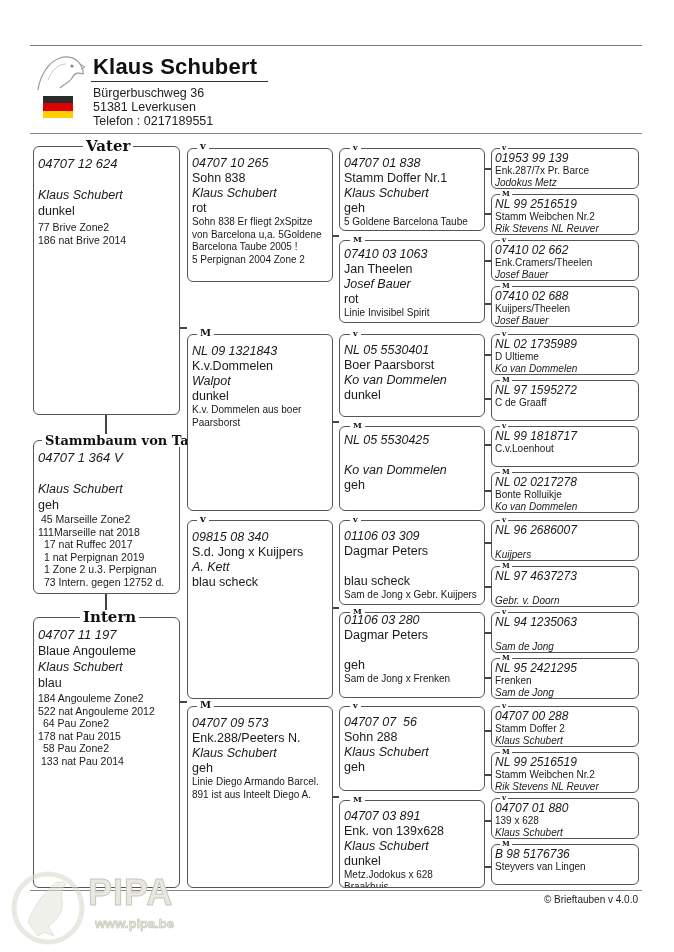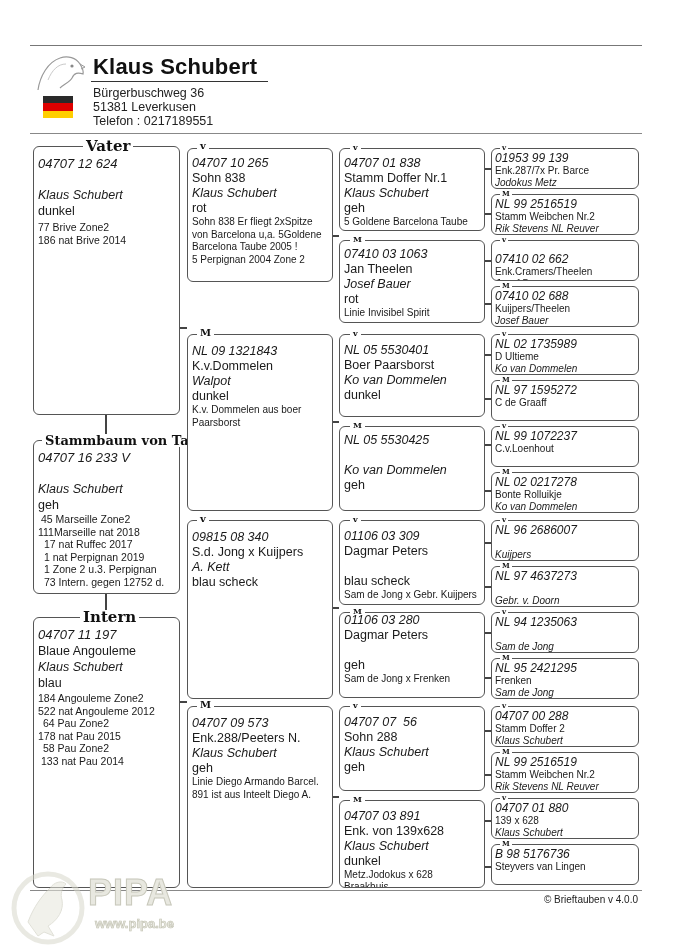--- a/index.html
+++ b/index.html
@@ -72,21 +72,21 @@
   <div class="ring">04707 12 624</div>
   <div class="blank"></div>
   <div class="owner">Klaus Schubert</div>
   <div>dunkel</div>
   <div class="note" style="margin-top:2px;">77 Brive Zone2</div>
   <div class="note">186 nat Brive 2014</div>
 </div>
 <div class="legend" style="left:83px; top:139px; font-size:15px;">Vater</div>
 
 <div class="box big" style="left:33px; top:440px; width:147px; height:154px; padding-top:9px;">
-  <div class="ring">04707 16 233 V</div>
+  <div class="ring">04707 1 364 V</div>
   <div class="blank"></div>
   <div class="owner">Klaus Schubert</div>
   <div>geh</div>
   <div class="note" style="padding-left:3px;">45 Marseille Zone2</div>
   <div class="note">111Marseille nat 2018</div>
   <div class="note" style="padding-left:6px;">17 nat Ruffec 2017</div>
   <div class="note" style="padding-left:6px;">1 nat Perpignan 2019</div>
   <div class="note" style="padding-left:6px;">1 Zone 2 u.3. Perpignan</div>
   <div class="note" style="padding-left:6px;">73 Intern. gegen 12752 d.</div>
 </div>
@@ -238,21 +238,21 @@
       <div style="min-height: 11.5px;">Enk.287/7x Pr. Barce</div>
       <div class="owner">Jodokus Metz</div>
     </div>
     <div class="legend" style="left: 500px; top: 144px; font-size: 7px; padding: 0px 2px;">v</div>
     <div class="box c4" style="left: 491px; top: 194px; width: 148px; height: 41px; padding-top: 3px;">
       <div class="ring">NL 99 2516519</div>
       <div style="min-height: 11.5px;">Stamm Weibchen Nr.2</div>
       <div class="owner">Rik Stevens NL Reuver</div>
     </div>
     <div class="legend" style="left: 500px; top: 190px; font-size: 7px; padding: 0px 2px;">M</div>
-    <div class="box c4" style="left: 491px; top: 240px; width: 148px; height: 41px; padding-top: 12px;">
+    <div class="box c4" style="left: 491px; top: 240px; width: 148px; height: 41px; padding-top: 3px;">
       <div class="ring">07410 02 662</div>
       <div style="min-height: 11.5px;">Enk.Cramers/Theelen</div>
       <div class="owner">Josef Bauer</div>
     </div>
     <div class="legend" style="left: 500px; top: 236px; font-size: 7px; padding: 0px 2px;">v</div>
     <div class="box c4" style="left: 491px; top: 286px; width: 148px; height: 41px; padding-top: 3px;">
       <div class="ring">07410 02 688</div>
       <div style="min-height: 11.5px;">Kuijpers/Theelen</div>
       <div class="owner">Josef Bauer</div>
     </div>
@@ -263,21 +263,21 @@
       <div class="owner">Ko van Dommelen</div>
     </div>
     <div class="legend" style="left: 500px; top: 330px; font-size: 7px; padding: 0px 2px;">v</div>
     <div class="box c4" style="left: 491px; top: 380px; width: 148px; height: 41px; padding-top: 3px;">
       <div class="ring">NL 97 1595272</div>
       <div style="min-height: 11.5px;">C de Graaff</div>
       <div class="owner"></div>
     </div>
     <div class="legend" style="left: 500px; top: 376px; font-size: 7px; padding: 0px 2px;">M</div>
     <div class="box c4" style="left: 491px; top: 426px; width: 148px; height: 41px; padding-top: 3px;">
-      <div class="ring">NL 99 1072237</div>
+      <div class="ring">NL 99 1818717</div>
       <div style="min-height: 11.5px;">C.v.Loenhout</div>
       <div class="owner"></div>
     </div>
     <div class="legend" style="left: 500px; top: 422px; font-size: 7px; padding: 0px 2px;">v</div>
     <div class="box c4" style="left: 491px; top: 472px; width: 148px; height: 41px; padding-top: 3px;">
       <div class="ring">NL 02 0217278</div>
       <div style="min-height: 11.5px;">Bonte Rolluikje</div>
       <div class="owner">Ko van Dommelen</div>
     </div>
     <div class="legend" style="left: 500px; top: 468px; font-size: 7px; padding: 0px 2px;">M</div>

